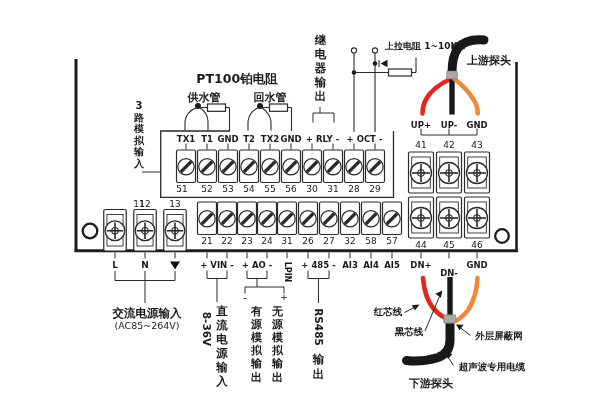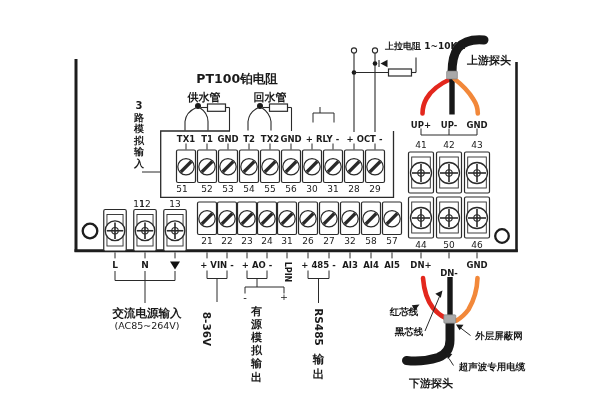--- a/index.html
+++ b/index.html
@@ -263,34 +263,37 @@
     <line x1="142" y1="172" x2="160.5" y2="172" stroke="#2a2a2a" stroke-width="1"></line>
 
     <polygon points="170,261.5 180,261.5 175,269.5" fill="#111"></polygon>
   </svg>
 
   <div id="text-layer">
 
     <div class="ctext b f12" style="left:237px;top:71px;">PT100铂电阻</div>
     <div class="ctext b f11" style="left:204px;top:90px;">供水管</div>
     <div class="ctext b f11" style="left:270px;top:90px;">回水管</div>
+    <div class="vtext b f115" style="left:320.5px;top:33px;width:14px;line-height:14px;">继电器输出</div>
     <div class="b" style="position:absolute;left:385px;top:40px;font-size:9px;white-space:nowrap;">上拉电阻 1~10KΩ</div>
     <div class="ctext b f11" style="left:489px;top:53px;">上游探头</div>
     <div class="vtext b f10" style="left:139px;top:100px;width:13px;line-height:11.6px;">3路模拟输入</div>
 
     <div class="ctext b f115" style="left:147px;top:306px;">交流电源输入</div>
     <div class="ctext f95" style="left:147px;top:320px;">(AC85~264V)</div>
     <div class="rtext b" style="left:206.5px;top:329px;font-size:10.5px;">8-36V</div>
+    <div class="vtext b f115" style="left:222px;top:304px;width:14px;line-height:14px;">直流电源输入</div>
     <div class="ctext f10" style="left:245px;top:292px;">-</div>
     <div class="ctext f95" style="left:284px;top:290.5px;">+</div>
     <div class="vtext b f11" style="left:256.5px;top:304.5px;width:14px;line-height:13.2px;">有源模拟输出</div>
+    <div class="vtext b f11" style="left:277.5px;top:304.5px;width:14px;line-height:13.2px;">无源模拟输出</div>
     <div class="rtext b" style="left:318.5px;top:327px;font-size:10.5px;">RS485</div>
     <div class="vtext b f115" style="left:318.5px;top:352px;width:14px;line-height:14.5px;">输出</div>
 
-    <div class="ctext b f95" style="left:404px;top:306px;">红芯线</div>
+    <div class="ctext b f95" style="left:388px;top:306px;">红芯线</div>
     <div class="ctext b f95" style="left:409px;top:326px;">黑芯线</div>
     <div class="ctext b f95" style="left:499px;top:330px;">外层屏蔽网</div>
     <div class="ctext b f95" style="left:492px;top:361px;">超声波专用电缆</div>
     <div class="ctext b f11" style="left:431px;top:376px;">下游探头</div>
 
     <div class="ctext b f8" style="left:322.5px;top:133.5px;">+ RLY -</div>
     <div class="ctext b f8" style="left:364.5px;top:133.5px;">+ OCT -</div>
     <div class="ctext b f8" style="left:217px;top:259.5px;text-align:right;">+ VIN -</div>
     <div class="ctext b f8" style="left:257px;top:259.5px;">+ AO -</div>
     <div class="rtext b" style="left:287px;top:271.5px;font-size:8px;">LPIN</div>
@@ -325,21 +328,21 @@
       <div class="ctext f9" style="left: 115px; top: 199px; margin-left: 24px;">11</div>
       <div class="ctext b f9" style="left: 115px; top: 259.5px;">L</div>
       <div class="ctext f9" style="left: 145px; top: 199px;">12</div>
       <div class="ctext b f9" style="left: 145px; top: 259.5px;">N</div>
       <div class="ctext f9" style="left: 175px; top: 199px;">13</div>
       <div class="ctext f9" style="left: 421px; top: 139.5px;">41</div>
       <div class="ctext f9" style="left: 421px; top: 239.5px;">44</div>
       <div class="ctext b f8" style="left: 421px; top: 119.5px;">UP+</div>
       <div class="ctext b f8" style="left: 421px; top: 260px;">DN+</div>
       <div class="ctext f9" style="left: 449px; top: 139.5px;">42</div>
-      <div class="ctext f9" style="left: 449px; top: 239.5px;">50</div>
+      <div class="ctext f9" style="left: 449px; top: 239.5px;">45</div>
       <div class="ctext b f8" style="left: 449px; top: 119.5px;">UP-</div>
       <div class="ctext b f8" style="left: 449px; top: 260px; margin-top: 8px;">DN-</div>
       <div class="ctext f9" style="left: 477px; top: 139.5px;">43</div>
       <div class="ctext f9" style="left: 477px; top: 239.5px;">46</div>
       <div class="ctext b f8" style="left: 477px; top: 119.5px;">GND</div>
       <div class="ctext b f8" style="left: 477px; top: 260px;">GND</div>
       <div class="ctext b f8" style="left: 350px; top: 260px;">AI3</div>
       <div class="ctext b f8" style="left: 371px; top: 260px;">AI4</div>
       <div class="ctext b f8" style="left: 392px; top: 260px;">AI5</div>
     </div>

